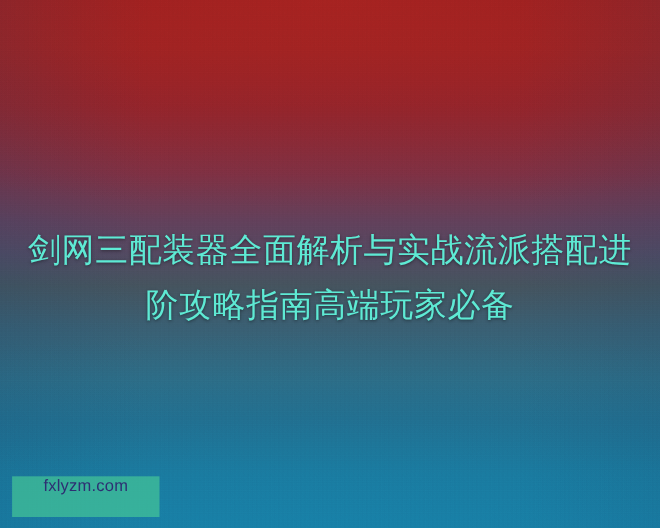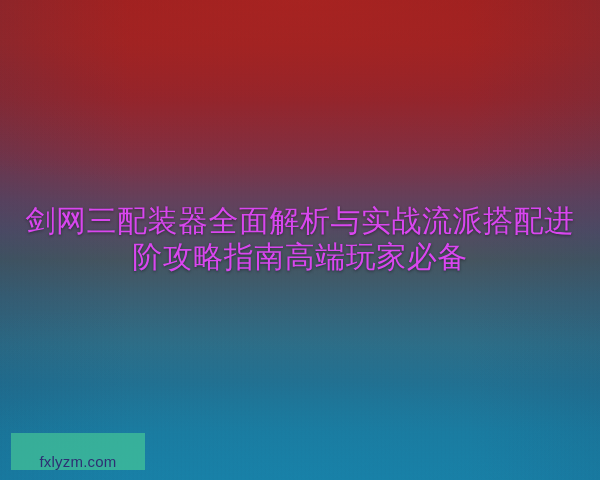--- a/index.html
+++ b/index.html
@@ -87,41 +87,41 @@
     pointer-events: none;
   }
 
   
   .headline {
     position: absolute;
     left: 0;
     right: 0;
     top: 203px;
     text-align: center;
-    color: #d946ef;
+    color: #5eead4;
     font-size: 30px;
-    line-height: 36px;
+    line-height: 50px;
     letter-spacing: 0.5px;
     font-weight: 400;
     text-shadow: 0 1px 3px rgba(0,0,0,0.45);
     white-space: pre-line;
     padding: 0 12px;
     box-sizing: border-box;
   }
 
   
   .watermark {
     position: absolute;
     left: 11px;
     top: 433px;
     width: 134px;
     height: 37px;
     background: rgba(74, 208, 150, 0.62);
     display: flex;
-    align-items: flex-end;
+    align-items: flex-start;
     justify-content: center;
   }
   .watermark-text {
     color: #2e2f73;
     font-size: 15px;
     letter-spacing: 0.2px;
     font-weight: 400;
   }
 </style>
 </head>

